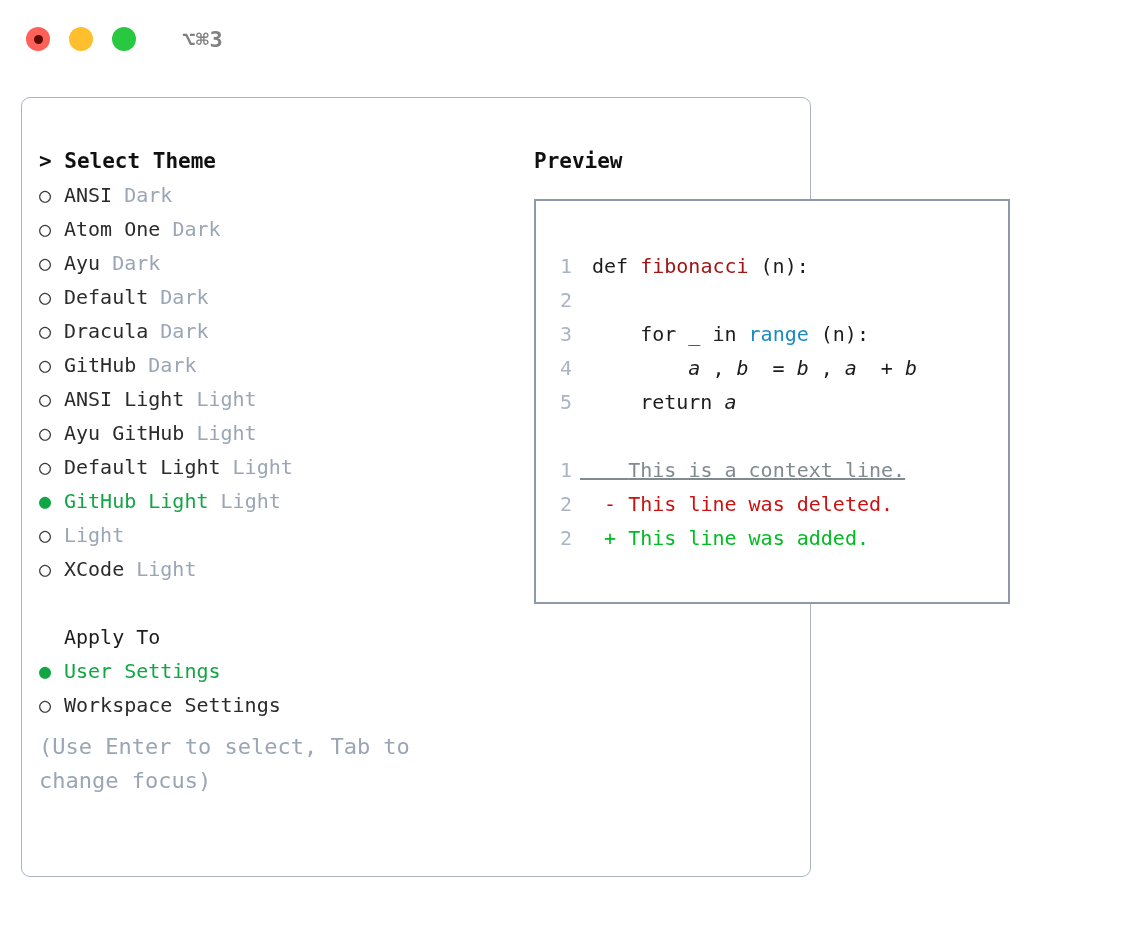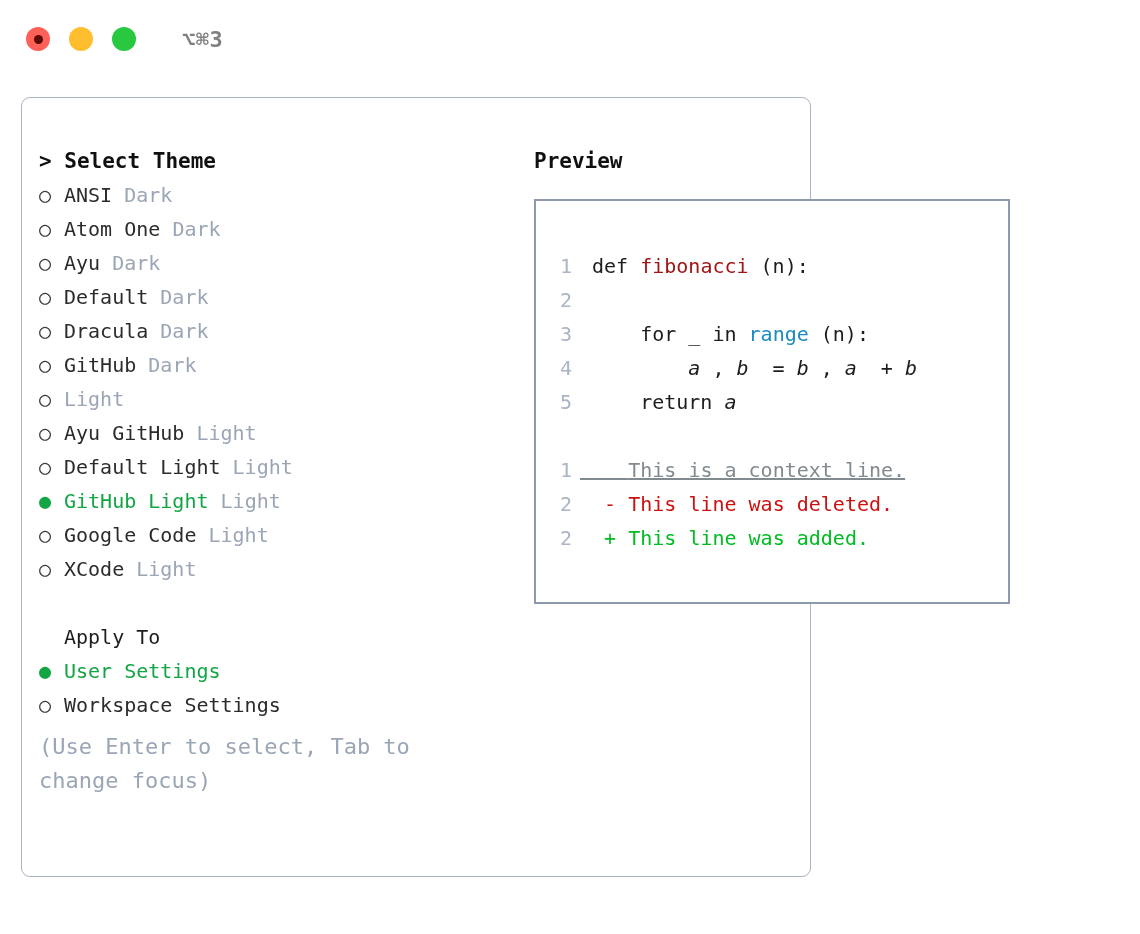--- a/index.html
+++ b/index.html
@@ -206,25 +206,25 @@
       <div class="left-col">
         <div class="section-header">&gt; Select Theme</div>
 
         <div id="theme-list">
             <div class="opt-row"><span class="marker">○</span><span class="opt-label">ANSI </span><span class="opt-variant">Dark</span></div>
             <div class="opt-row"><span class="marker">○</span><span class="opt-label">Atom One </span><span class="opt-variant">Dark</span></div>
             <div class="opt-row"><span class="marker">○</span><span class="opt-label">Ayu </span><span class="opt-variant">Dark</span></div>
             <div class="opt-row"><span class="marker">○</span><span class="opt-label">Default </span><span class="opt-variant">Dark</span></div>
             <div class="opt-row"><span class="marker">○</span><span class="opt-label">Dracula </span><span class="opt-variant">Dark</span></div>
             <div class="opt-row"><span class="marker">○</span><span class="opt-label">GitHub </span><span class="opt-variant">Dark</span></div>
-            <div class="opt-row"><span class="marker">○</span><span class="opt-variant">Light</span></div>
+            <div class="opt-row"><span class="marker">○</span><span class="opt-label">ANSI Light </span><span class="opt-variant">Light</span></div>
             <div class="opt-row"><span class="marker">○</span><span class="opt-label">Ayu GitHub </span><span class="opt-variant">Light</span></div>
             <div class="opt-row"><span class="marker">○</span><span class="opt-label">Default Light </span><span class="opt-variant">Light</span></div>
             <div class="opt-row selected"><span class="marker sel">●</span><span class="opt-label">GitHub Light </span><span class="opt-variant">Light</span></div>
-            <div class="opt-row"><span class="marker">○</span><span class="opt-label">Google Code </span><span class="opt-variant">Light</span></div>
+            <div class="opt-row"><span class="marker">○</span><span class="opt-variant">Light</span></div>
             <div class="opt-row"><span class="marker">○</span><span class="opt-label">XCode </span><span class="opt-variant">Light</span></div>
           </div>
 
         <div class="spacer-line"></div>
 
         <div class="apply-header">Apply To</div>
 
         <div id="apply-to-list">
             <div class="opt-row selected"><span class="marker sel">●</span><span class="opt-label">User Settings</span></div>
             <div class="opt-row"><span class="marker">○</span><span class="opt-label">Workspace Settings</span></div>

